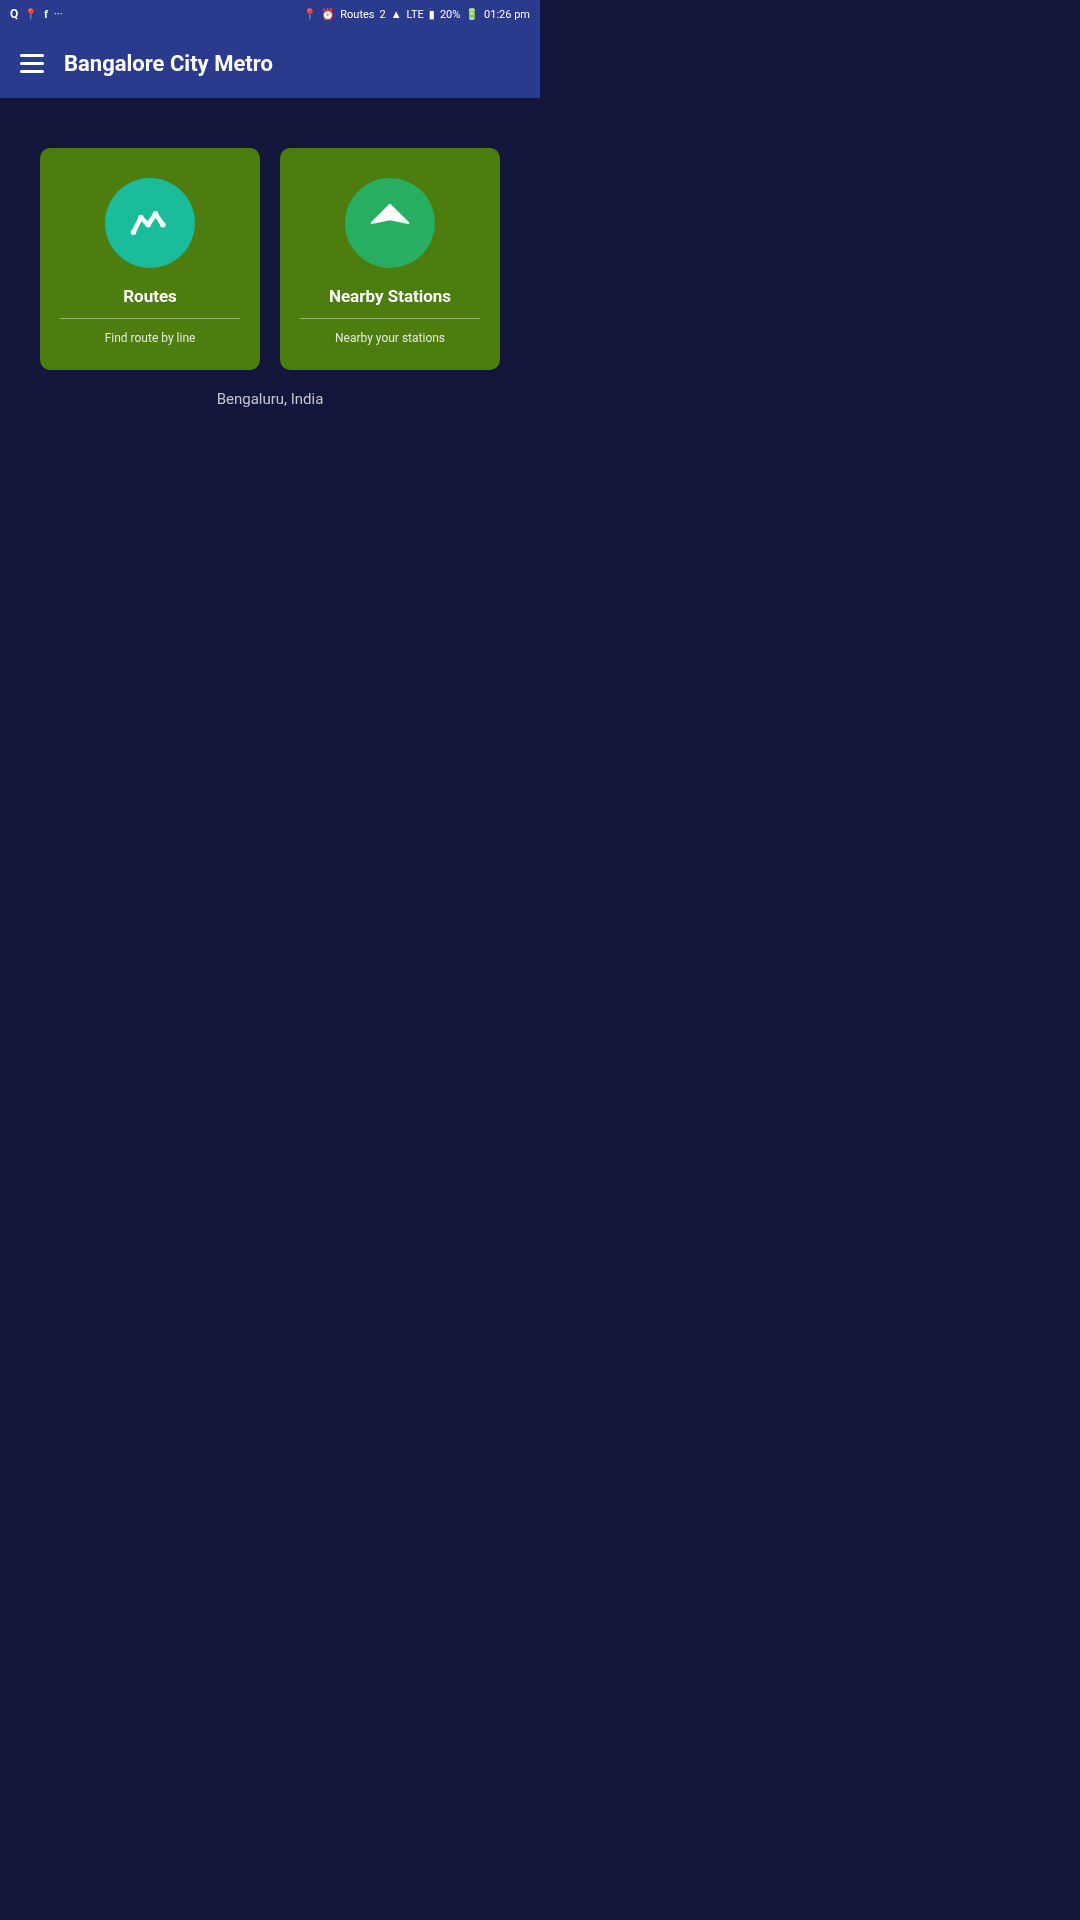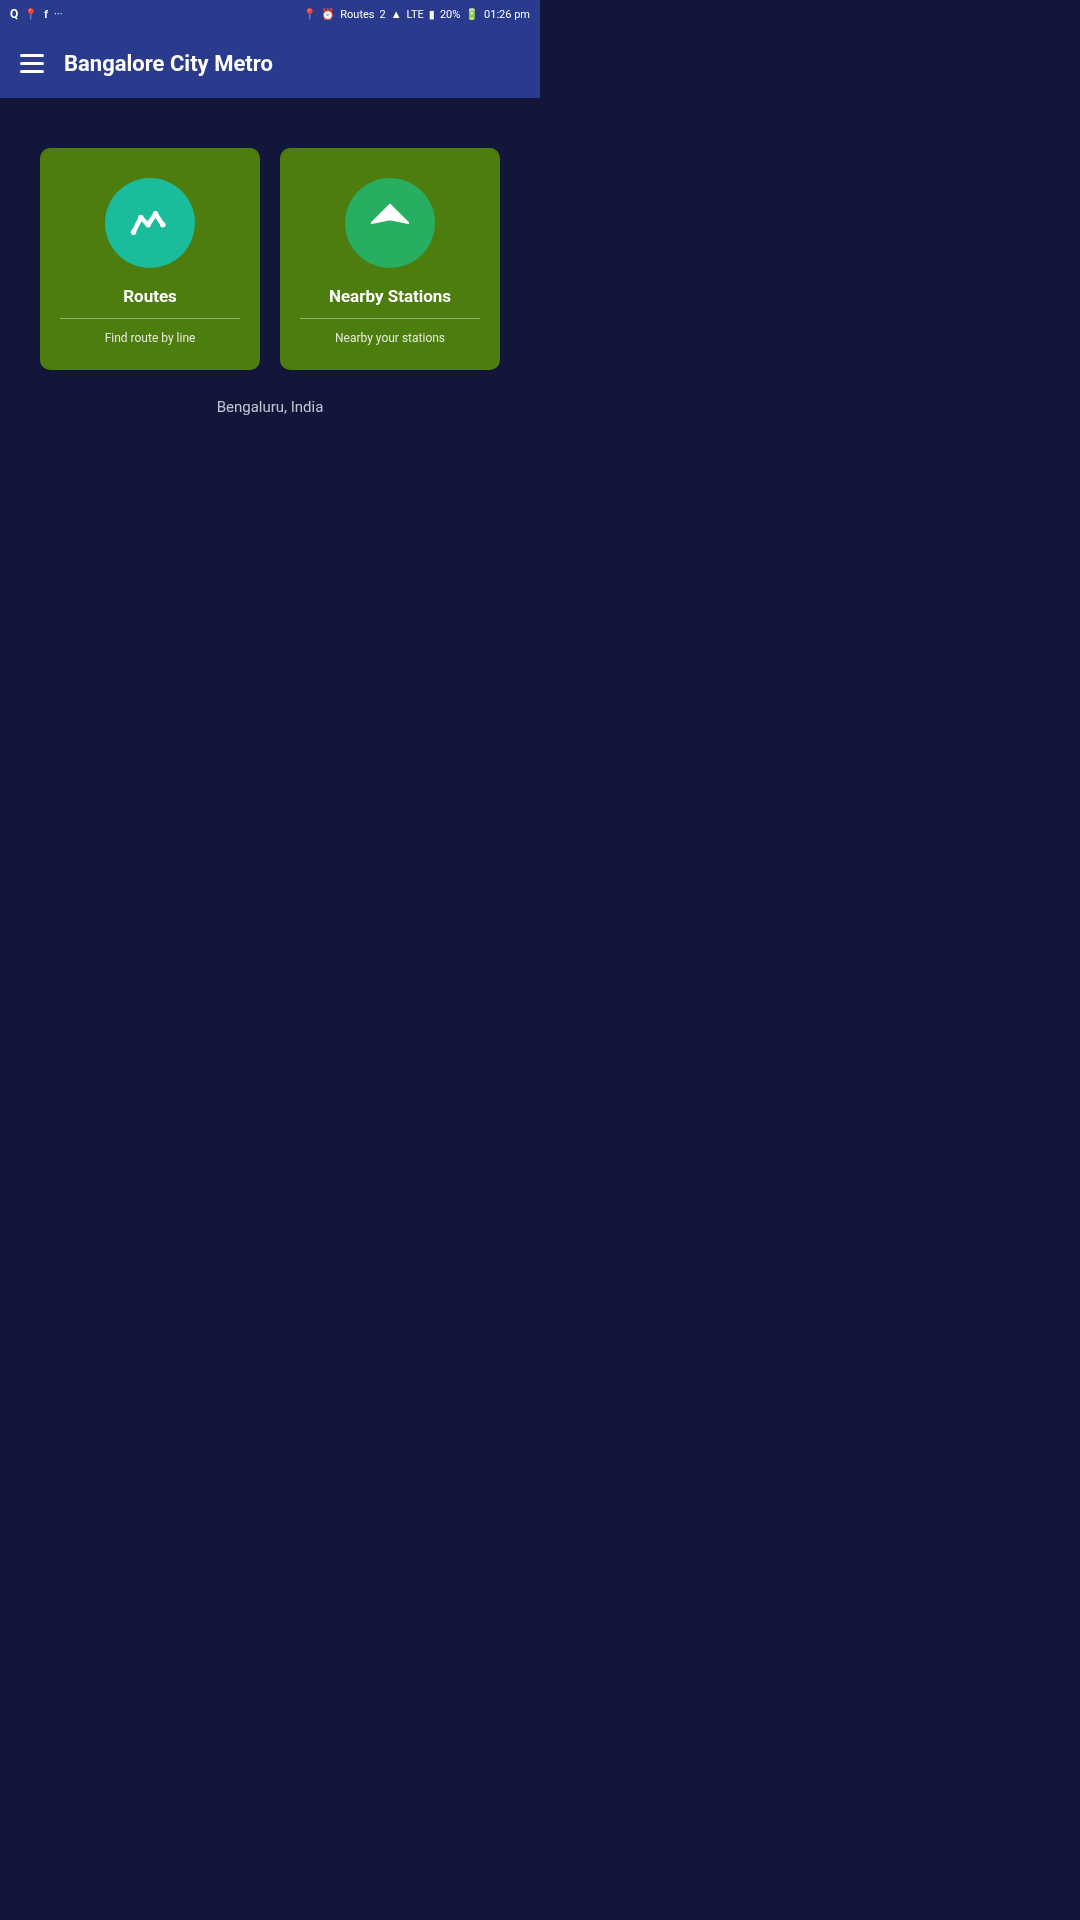--- a/index.html
+++ b/index.html
@@ -133,21 +133,21 @@
 
     .card-subtitle {
       font-size: 12px;
       color: rgba(255,255,255,0.85);
       text-align: center;
     }
 
     .location-label {
       color: rgba(255,255,255,0.75);
       font-size: 15px;
-      margin-top: 8px;
+      margin-top: 0;
       text-align: center;
     }
   </style>
 </head>
 <body>
 
 <div class="status-bar">
   <div class="status-left">
     <span style="font-weight:bold;font-size:12px;">Q</span>
     <span>📍</span>

